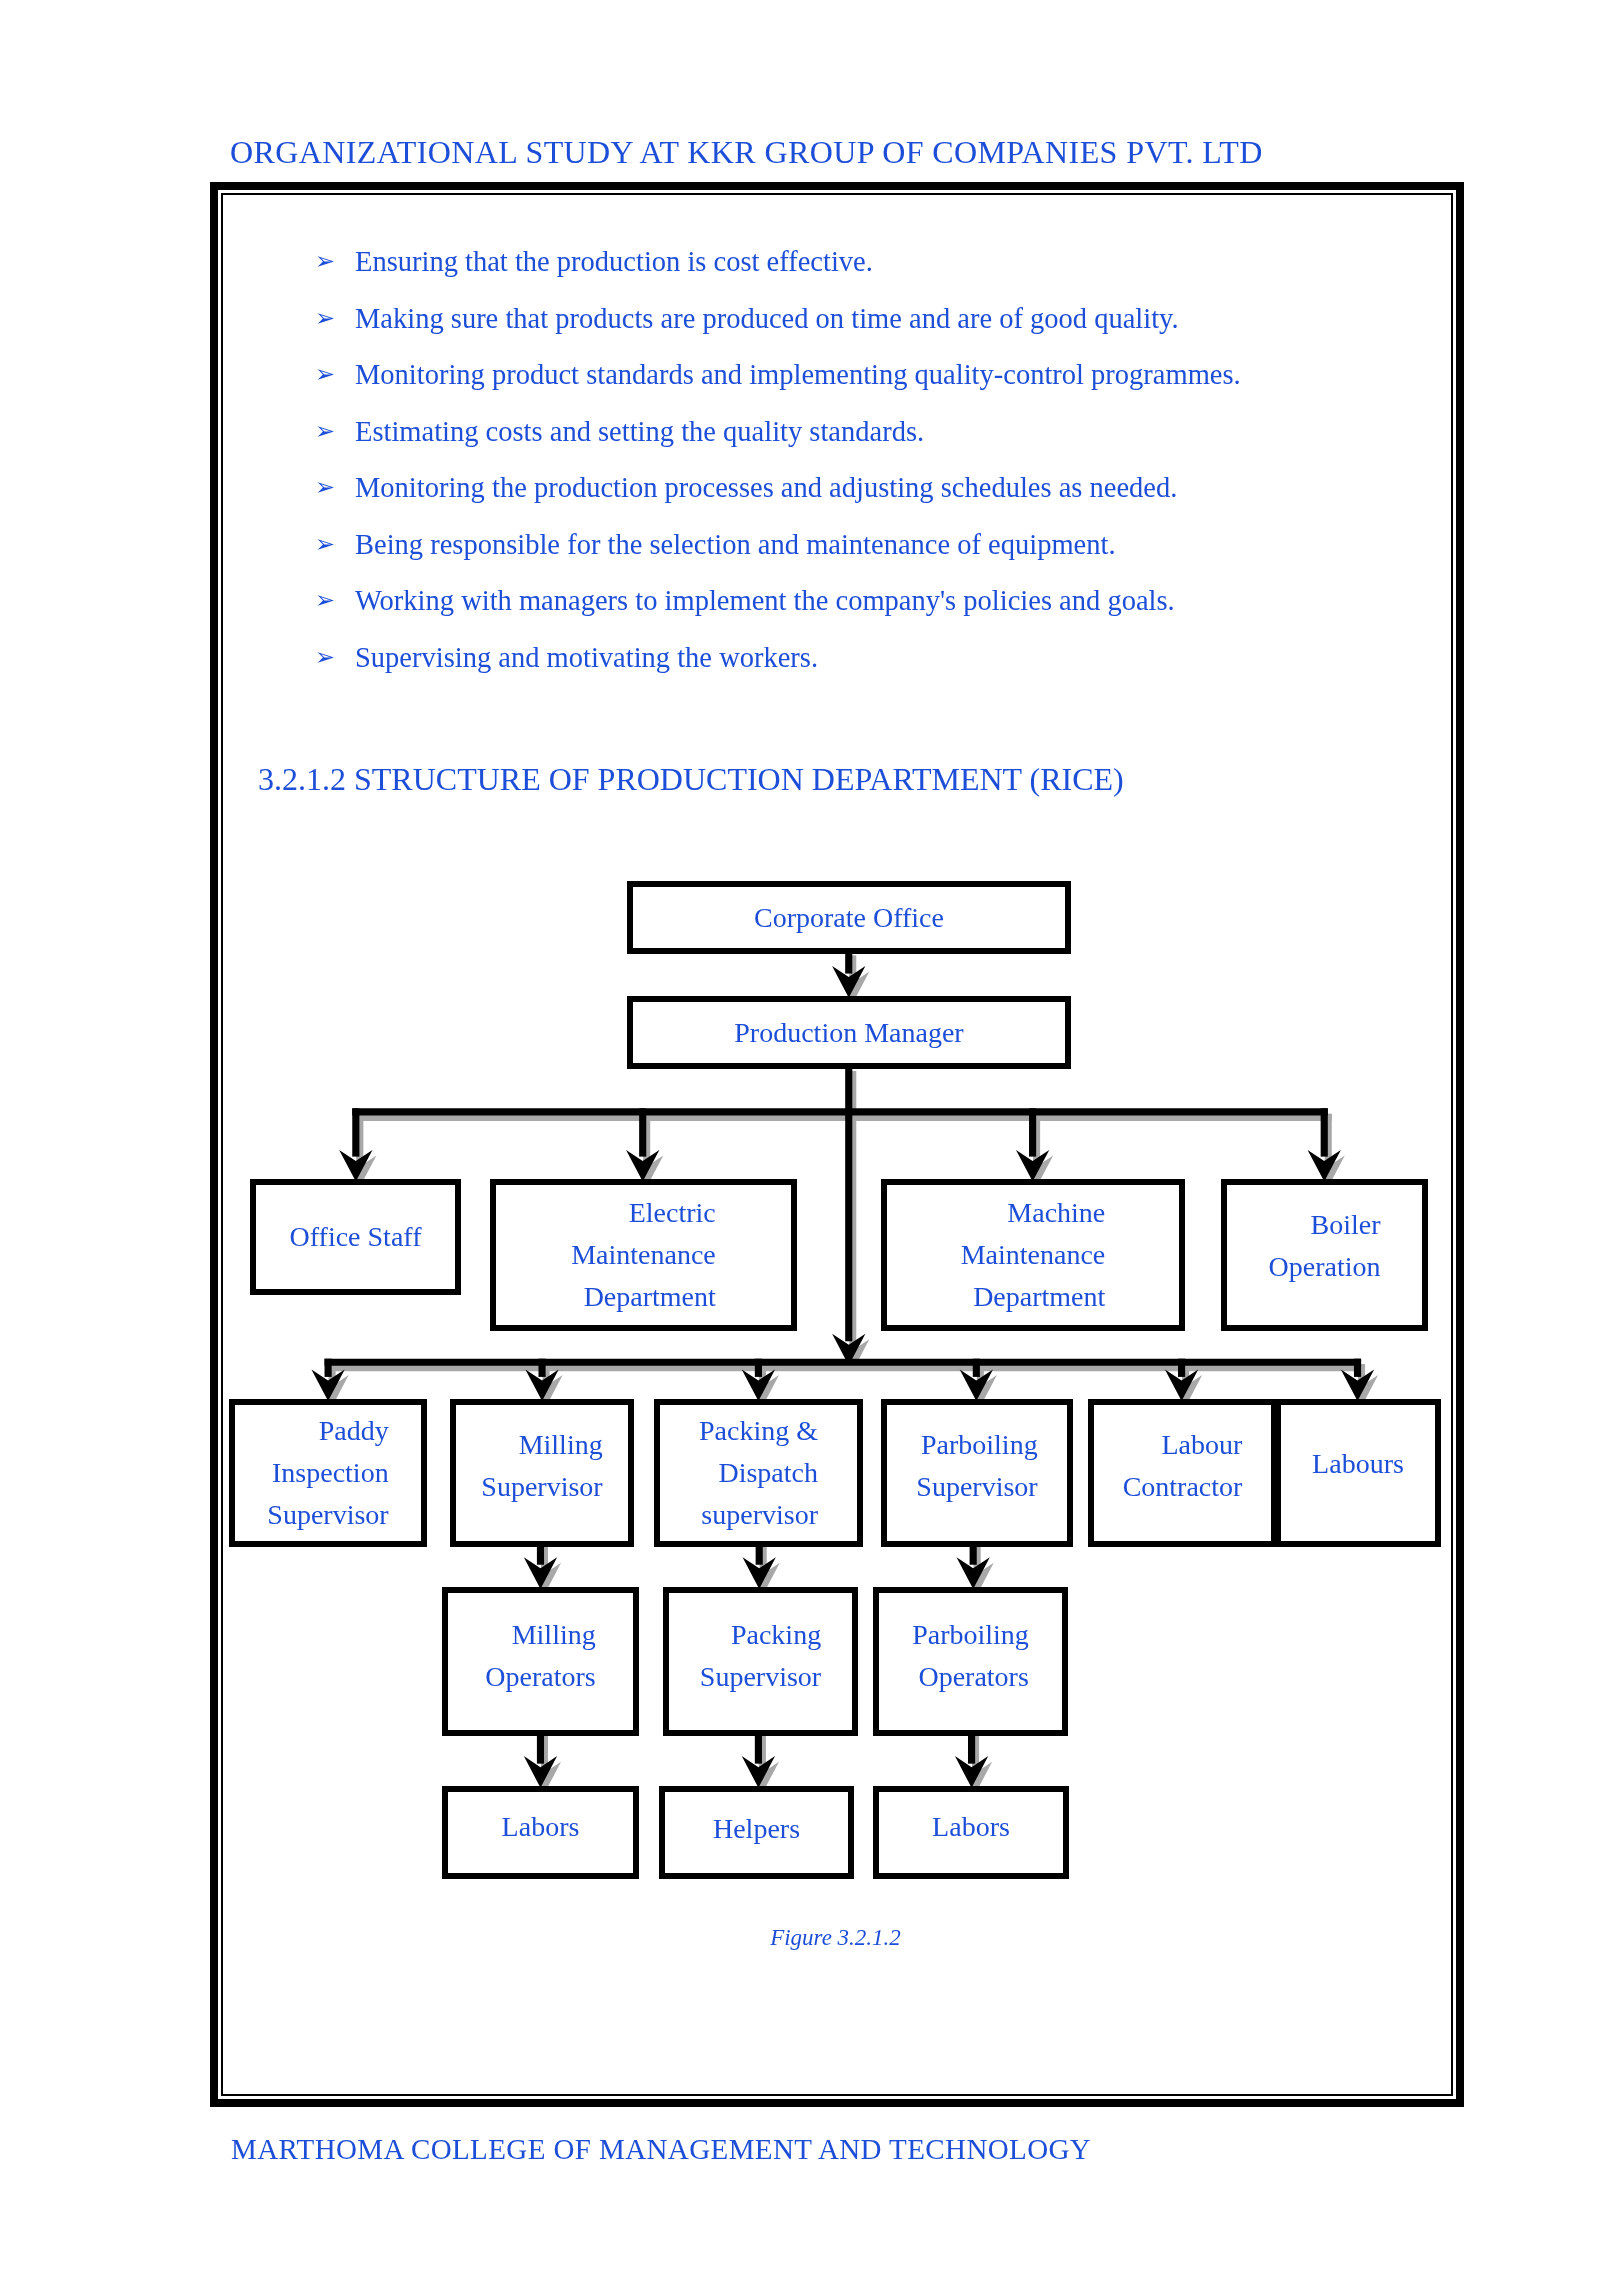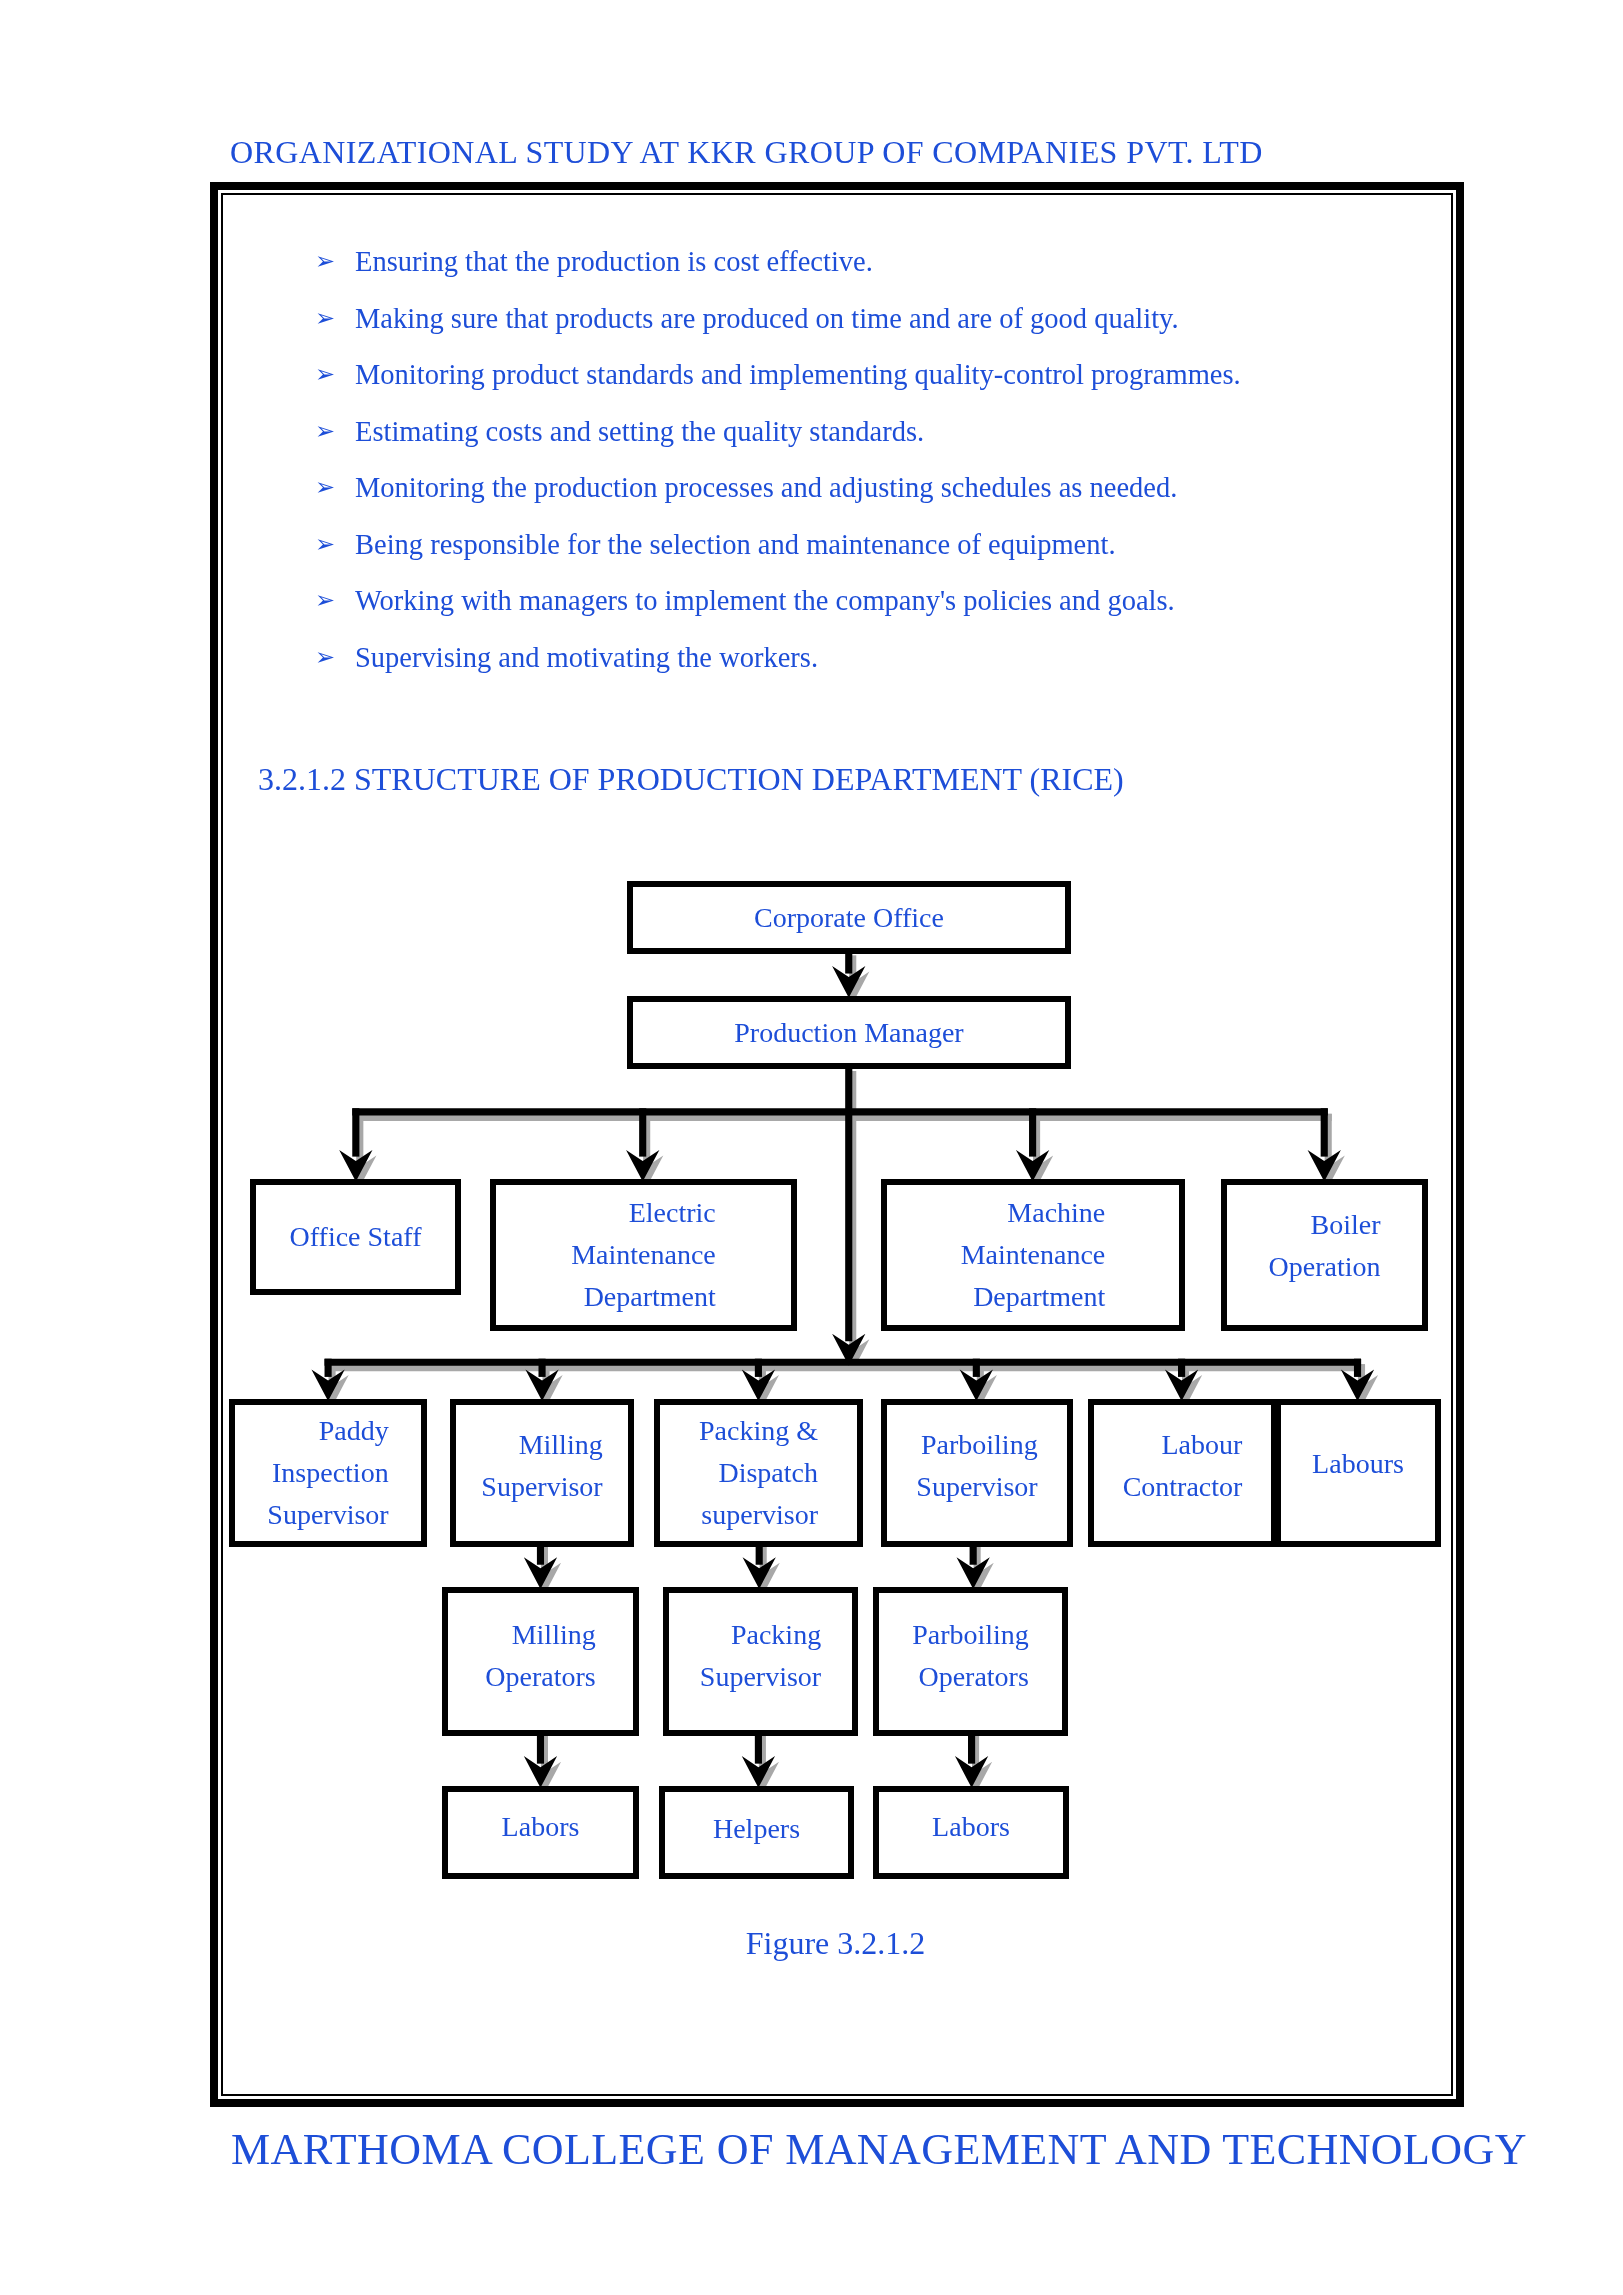--- a/index.html
+++ b/index.html
@@ -7,21 +7,21 @@
     position:relative; width:1623px; height:2295px; background:#ffffff;
     font-family:"Liberation Serif","DejaVu Serif",serif; color:#1d4ed8;
     overflow:hidden; margin:0 auto;
   }
   .doc-header {
     position:absolute; left:230px; top:135px;
     font-size:32px; line-height:35px; letter-spacing:0.4px; white-space:nowrap;
   }
   .doc-footer {
     position:absolute; left:231px; top:2132px;
-    font-size:44px; line-height:35px; letter-spacing:0.4px; white-space:nowrap;
+    font-size:29px; line-height:35px; letter-spacing:0.4px; white-space:nowrap;
   }
   .frame-outer {
     position:absolute; left:210px; top:182px; width:1254px; height:1925px;
     border:8px solid #000; box-sizing:border-box;
   }
   .frame-inner { position:absolute; inset:3.2px; border:2.4px solid #000; }
 
   .bullets { position:absolute; left:315px; top:247px; }
   .bullet-item { display:flex; height:28.5px; margin-bottom:28px; font-size:28.5px; line-height:29px; white-space:nowrap; }
   .bullet-marker {
@@ -38,21 +38,21 @@
     position:absolute; box-sizing:border-box; border:6.3px solid #000; background:#fff;
     display:flex; justify-content:center; text-align:right;
     font-size:28px; line-height:42px;
   }
   .node .lbl { white-space:pre-line; }
   .vc { align-items:center; }
   .vt { align-items:flex-start; }
 
   .figure-caption {
     position:absolute; left:229px; top:1925px; width:1213px;
-    text-align:center; font-size:32px;
+    text-align:center; font-size:23px;font-style:italic;
   }
 </style>
 </head>
 <body>
 
 <div class="page">
 
   <div class="doc-header">ORGANIZATIONAL STUDY AT KKR GROUP OF COMPANIES PVT. LTD</div>
 
   <div class="frame-outer">

